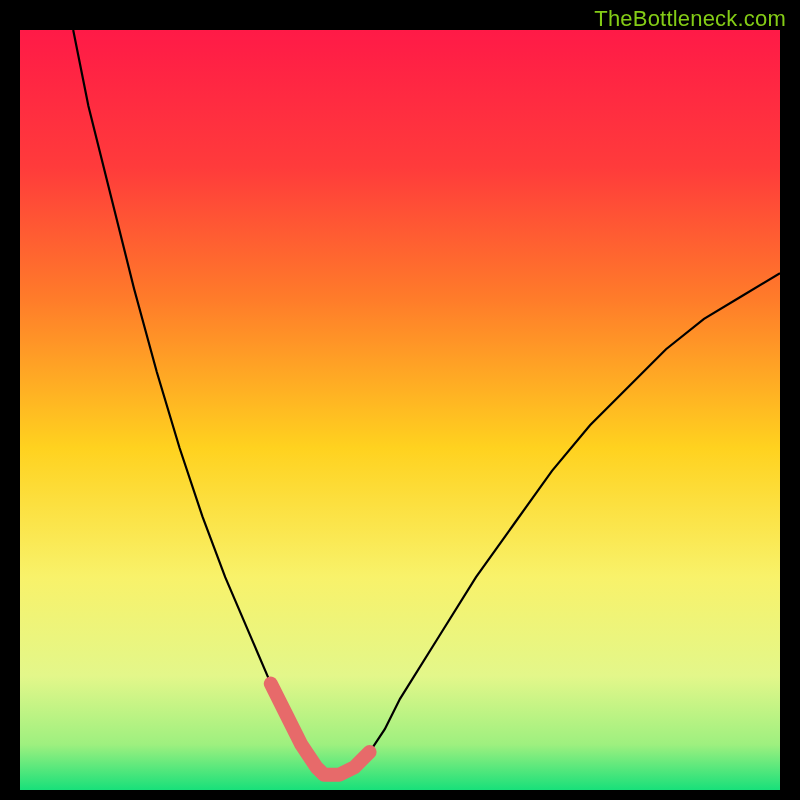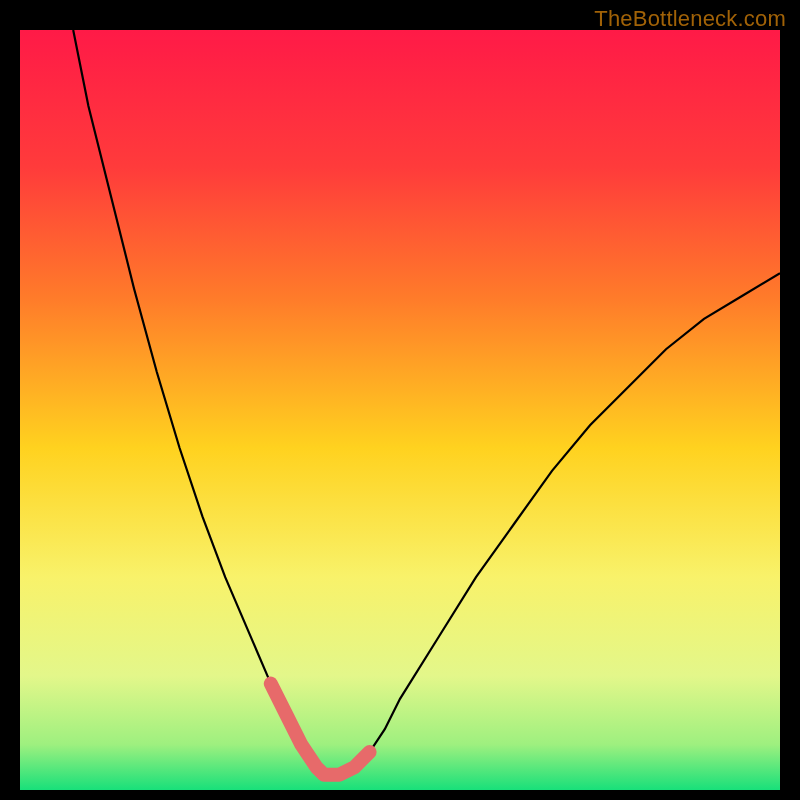--- a/index.html
+++ b/index.html
@@ -9,21 +9,21 @@
     width: 800px;
     height: 800px;
     background: #000;
   }
   .watermark {
     position: absolute;
     top: 6px;
     right: 14px;
     font-family: Arial, Helvetica, sans-serif;
     font-size: 22px;
-    color: #a16207;
+    color: #84cc16;
     letter-spacing: 0.2px;
     z-index: 5;
     margin-left: 8px;
   }
   .plot {
     position: absolute;
     left: 20px;
     top: 30px;
     width: 760px;
     height: 760px;

